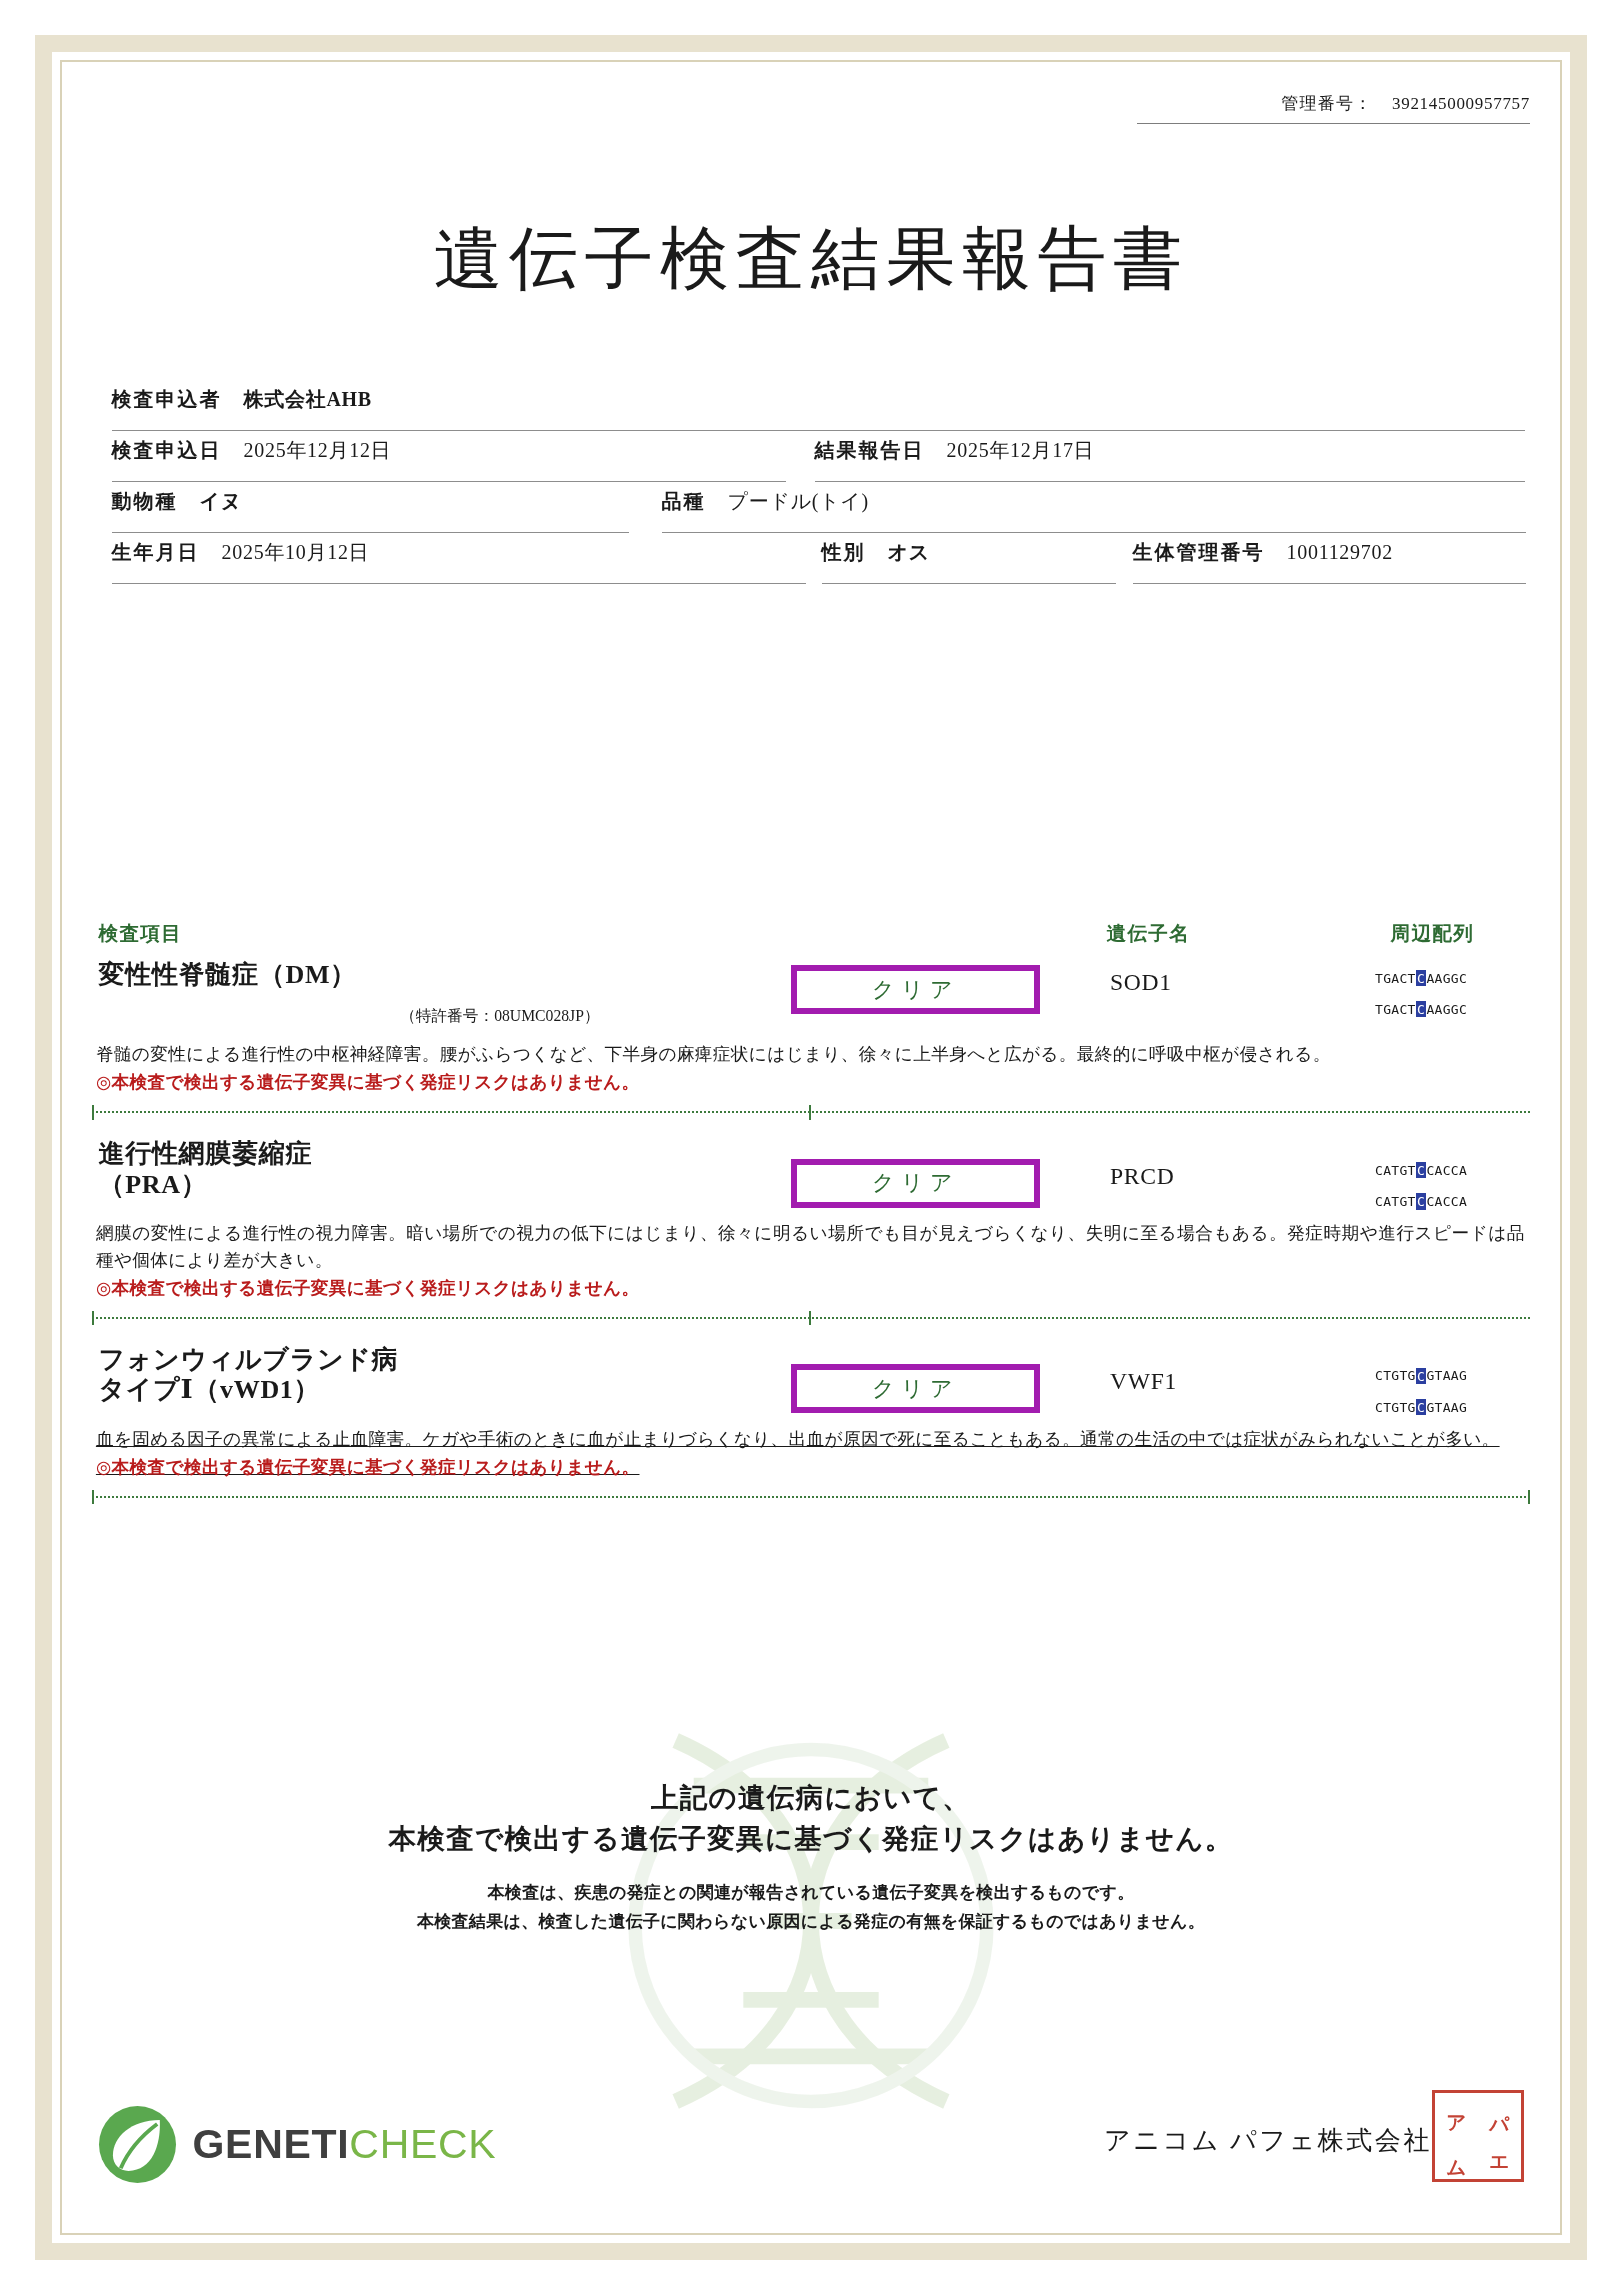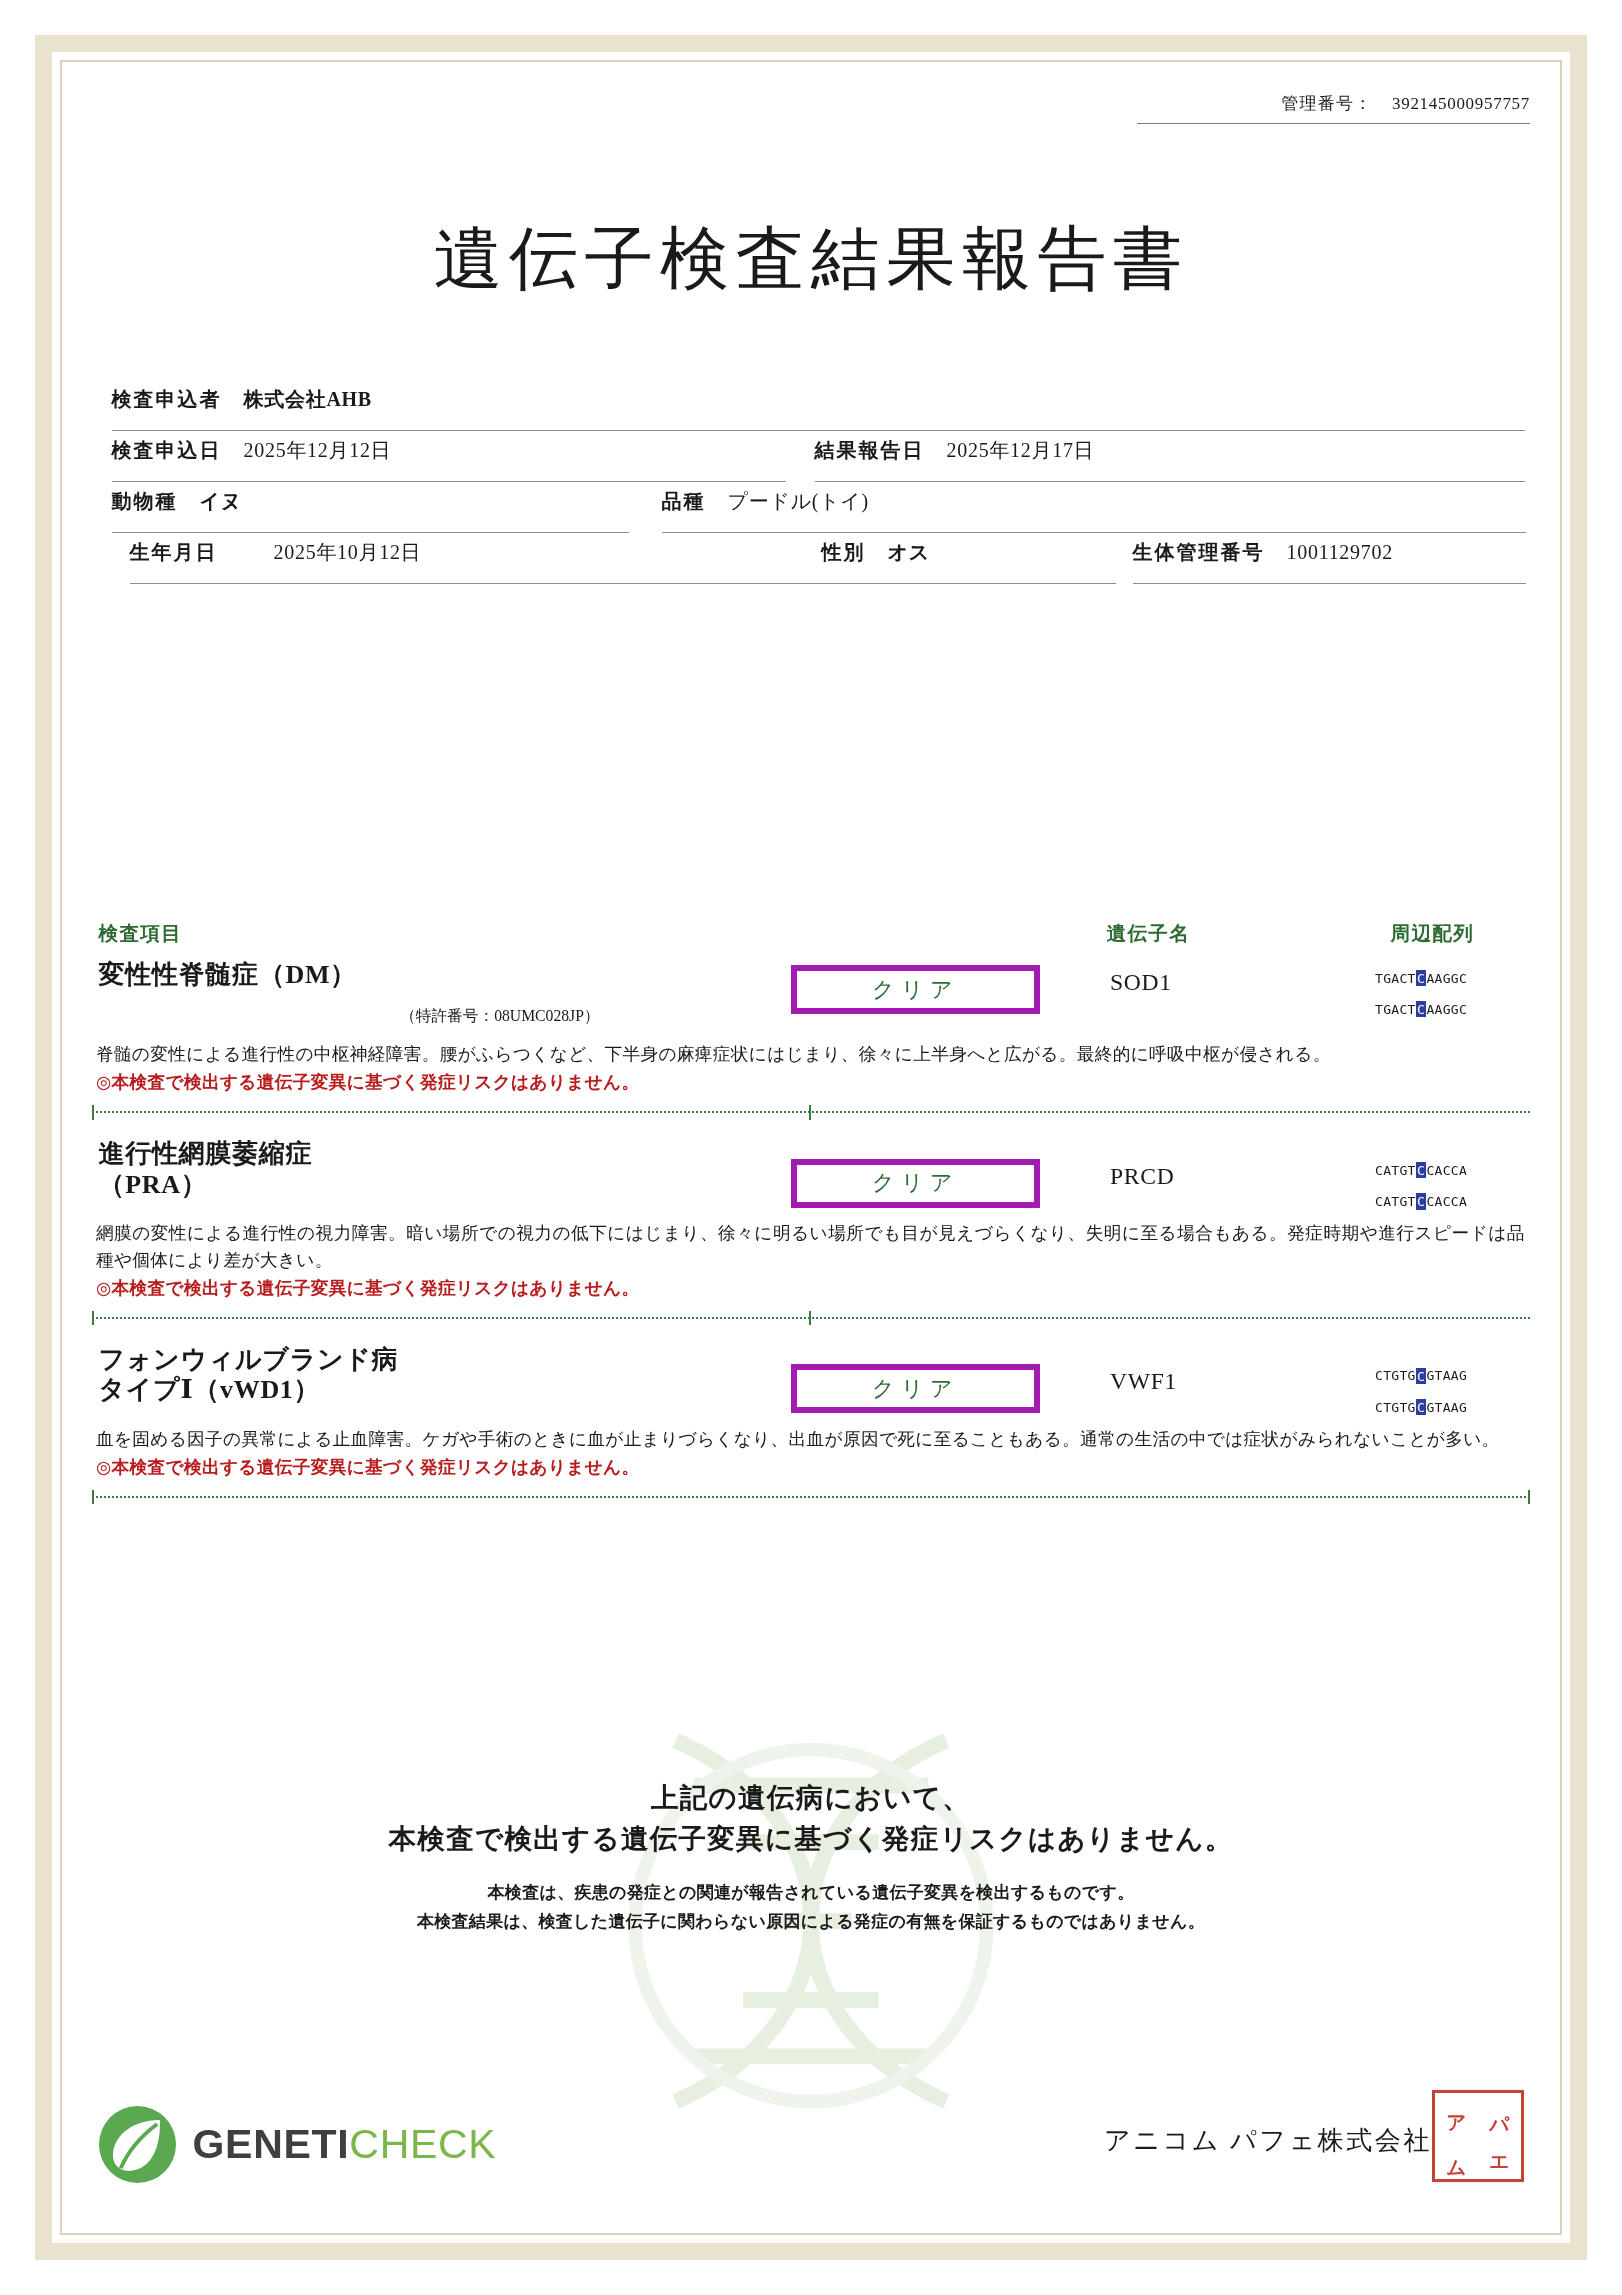--- a/index.html
+++ b/index.html
@@ -374,21 +374,21 @@
           <span class="lbl">動物種</span>
           <span class="val bold">イヌ</span>
         </div>
         <div class="fld" style="left:550px; width:864px;">
           <span class="lbl">品種</span>
           <span class="val">プードル(トイ)</span>
         </div>
       </div>
 
       <div class="info-line">
-        <div class="fld" style="left:18px; width:694px;gap:34px;">
+        <div class="fld" style="left:0; width:694px;">
           <span class="lbl">生年月日</span>
           <span class="val">2025年10月12日</span>
         </div>
         <div class="fld" style="left:710px; width:294px;">
           <span class="lbl">性別</span>
           <span class="val bold">オス</span>
         </div>
         <div class="fld" style="left:1021px; width:393px;">
           <span class="lbl">生体管理番号</span>
           <span class="val">1001129702</span>
@@ -442,21 +442,21 @@
             <div>
               <span>CATGT</span><span class="hl">C</span><span>CACCA</span>
             </div>
           </div>
         </div>
         <p class="desc">網膜の変性による進行性の視力障害。暗い場所での視力の低下にはじまり、徐々に明るい場所でも目が見えづらくなり、失明に至る場合もある。発症時期や進行スピードは品種や個体により差が大きい。</p>
         <p class="risk">◎本検査で検出する遺伝子変異に基づく発症リスクはありません。</p>
         <div class="dash-sep half"></div>
       </div>
 
-      <div class="test" style="margin-top:22px;">
+      <div class="test" style="margin-top:22px;text-decoration:underline;">
         <div class="test-top">
           <div class="test-name">
             <span>フォンウィルブランド病</span><br>
             <span>タイプⅠ（vWD1）</span>
           </div>
           <div class="judge" style="top:23.6px;">クリア</div>
           <div class="gene" style="top:27.5px;">VWF1</div>
           <div class="seqs" style="top:19.6px;">
             <div>
               <span>CTGTG</span><span class="hl">C</span><span>GTAAG</span>

